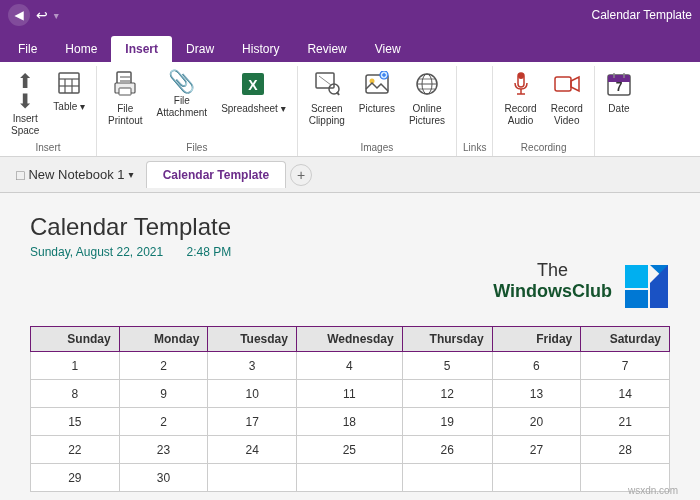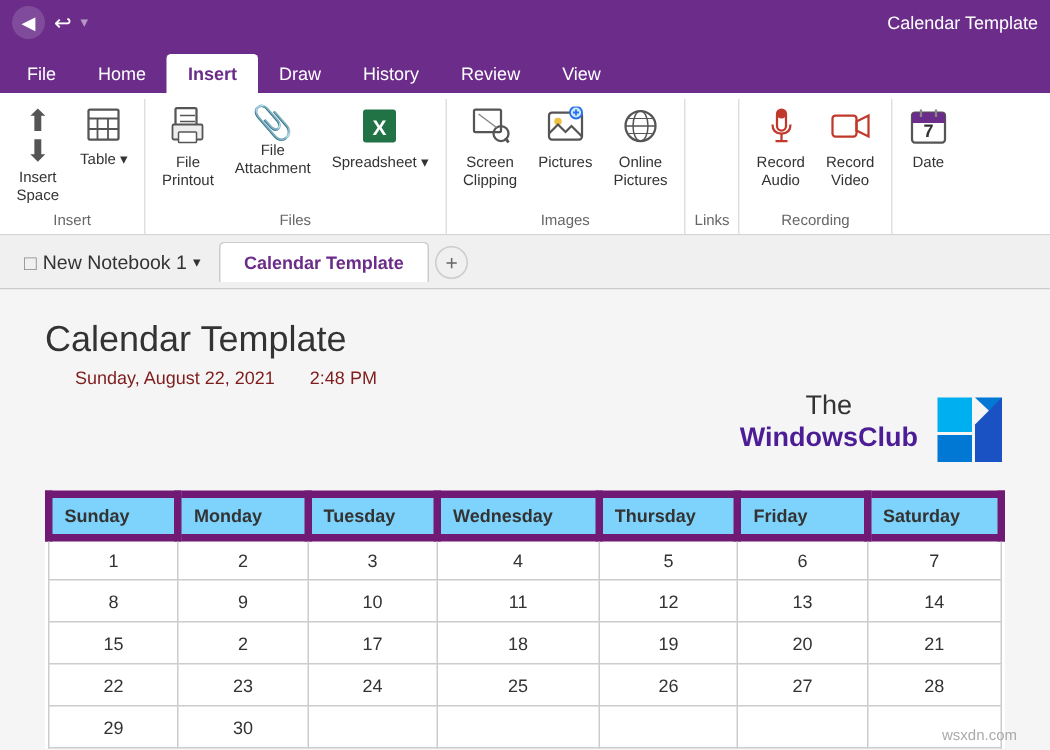--- a/index.html
+++ b/index.html
@@ -135,40 +135,40 @@
     }
 
     
     .content-area {
       background: #f5f5f5;
       flex: 1;
       padding: 20px 30px;
       overflow: hidden;
     }
     .page-title { font-size: 24px; color: #333; font-weight: 400; margin-bottom: 4px; }
-    .page-meta { font-size: 12px; color: #7f1d1d; margin-bottom: 16px; margin-left: 20px; }
+    .page-meta { font-size: 12px; color: #0f766e; margin-bottom: 16px; }
     .page-meta-time { margin-left: 20px; }
 
     .header-row { display: flex; align-items: flex-start; justify-content: space-between; margin-bottom: 12px; }
     .logo-area { text-align: center; }
 
     
     .cal-table {
       border-collapse: collapse;
       width: 100%;
       background: #fff;
       font-size: 12px;
     }
     .cal-table th {
-      background: #7dd3fc;
-      border: 5px solid #701a75;
+      background: #e5e5e5;
+      border: 1px solid #701a75;
       padding: 5px 8px;
       font-weight: 700;
       color: #333;
-      text-align: left;
+      text-align: right;
     }
     .cal-table td {
       border: 1px solid #ccc;
       padding: 5px 8px;
       text-align: center;
       color: #333;
       min-width: 70px;
       height: 28px;
     }
 
@@ -369,21 +369,21 @@
       <div class="page-title">Calendar Template</div>
       <div class="page-meta">
         <span>Sunday, August 22, 2021</span>
         <span class="page-meta-time">2:48 PM</span>
       </div>
     </div>
     <div class="logo-area">
       <div style="display:flex; align-items:flex-start; gap:8px;margin-top:47px;">
         <div>
           <div style="font-size:18px; font-weight:300; color:#333;">The</div>
-          <div style="font-size:18px; font-weight:600; color:#4c1d95;">WindowsClub</div>
+          <div style="font-size:18px; font-weight:600; color:#14532d;">WindowsClub</div>
         </div>
         <div>
           <svg width="50" height="50" viewBox="0 0 50 50">
             <polygon points="5,5 48,5 48,45 5,45" fill="none"></polygon>
             <polygon points="5,5 28,5 28,28 5,28" fill="#00aff0"></polygon>
             <polygon points="30,5 48,5 48,22" fill="#0078d4"></polygon>
             <polygon points="5,30 28,30 28,48 5,48" fill="#0078d4"></polygon>
             <polygon points="30,23 48,5 48,48 30,48" fill="#1a52c4"></polygon>
           </svg>
         </div>

